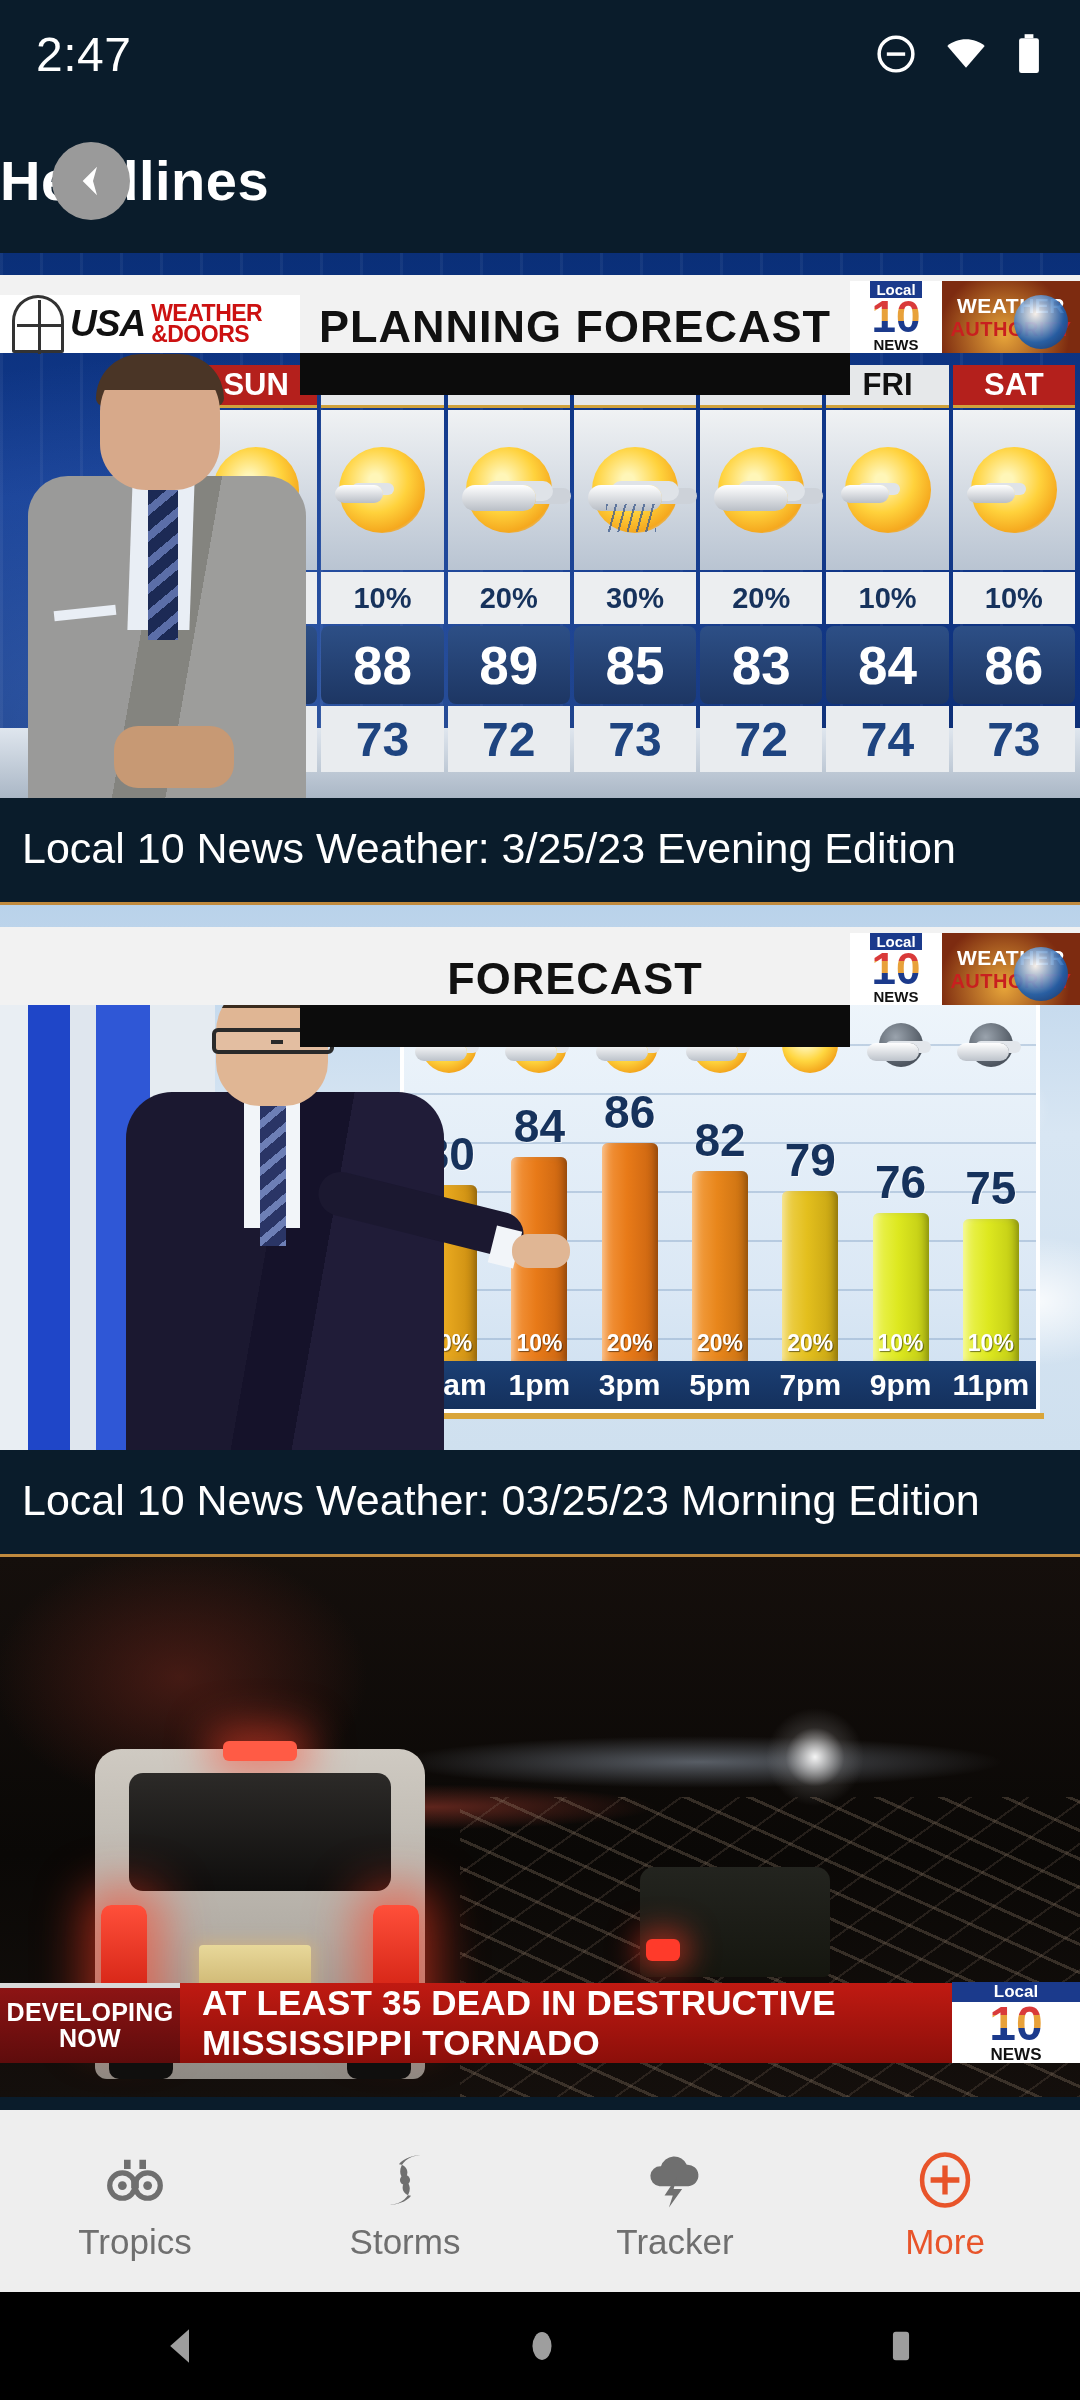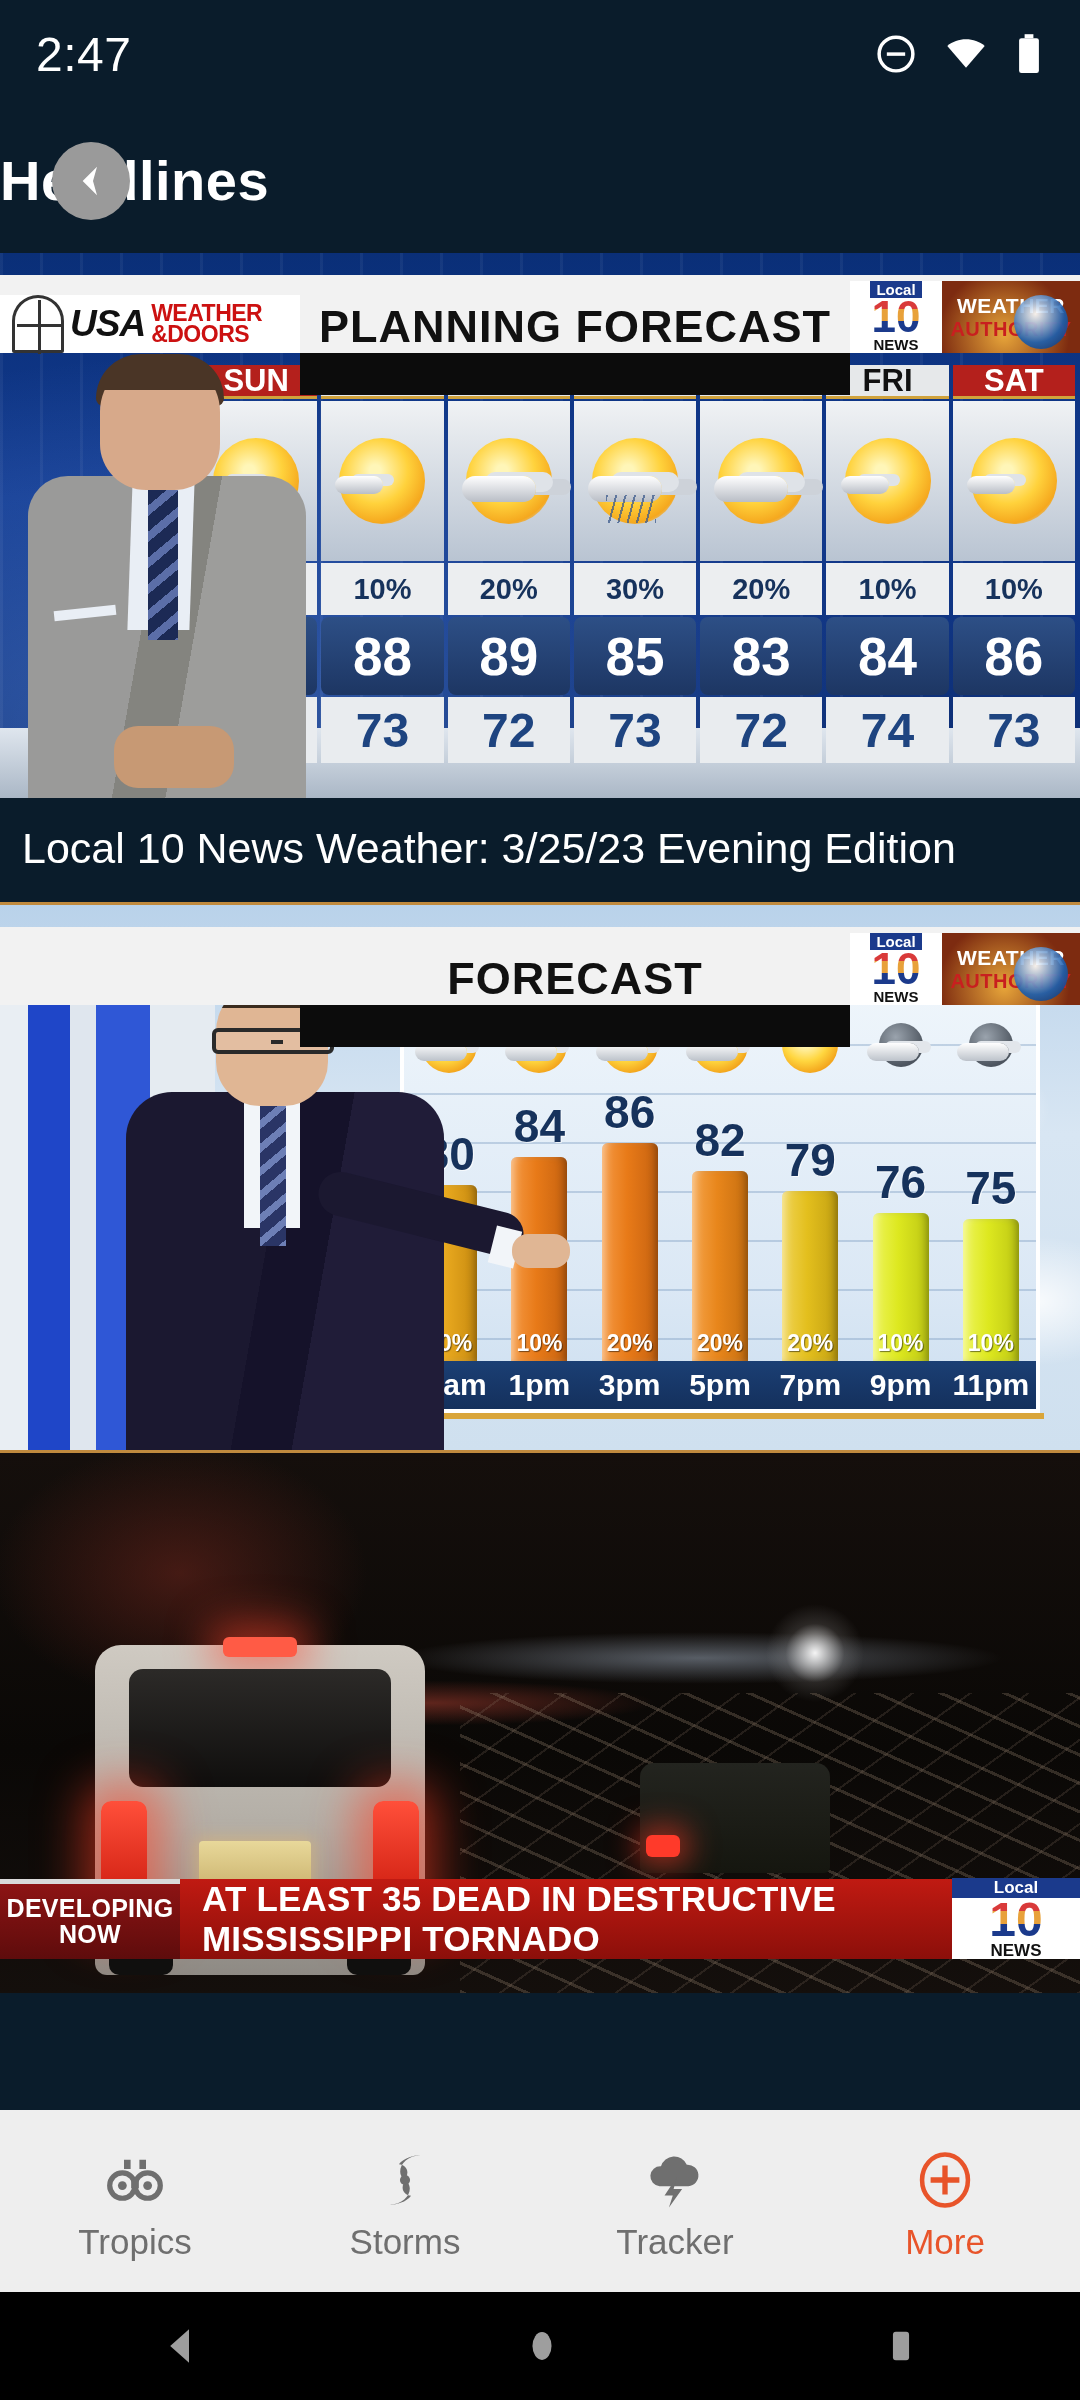--- a/index.html
+++ b/index.html
@@ -97,21 +97,21 @@
             background:linear-gradient(100deg,#9a9a99 0 42%, #84847f 42% 58%, #9d9d9b 58%);
             border-radius:40px 40px 0 0; }
   .a-shirt{ position:absolute; left:112px; top:122px; width:62px; height:150px; background:#e9eef5; transform:skewX(-2deg);}
   .a-tie  { position:absolute; left:130px; top:132px; width:30px; height:150px;
             background:repeating-linear-gradient(140deg,#1c2a55 0 12px,#5b6ea8 12px 20px); }
   .a-pocket{position:absolute; left:36px; top:250px; width:62px; height:10px; background:#e9eef5; transform:rotate(-6deg);}
   .a-hands{position:absolute; left:96px; top:368px; width:120px; height:62px; border-radius:24px; background:#c79974;}
 
   .fcgrid { position:absolute; left:195px; top:112px; width:880px; z-index:4; display:flex; gap:4px; }
   .col { flex:1; display:flex; flex-direction:column; gap:2px; }
-  .day { height:34px; display:flex; align-items:center; justify-content:center;
+  .day { height:43px; display:flex; align-items:center; justify-content:center;
          font-size:31px; font-weight:800; background:#e6e8ea; color:#111; border-bottom:3px solid #d0a23c; }
   .day.wk { background:#b4201c; color:#fff; }
   .icbox { height:160px; background:linear-gradient(180deg,#f0f2f4,#b9c4d2);
            display:flex; align-items:center; justify-content:center; position:relative; }
   .wicon { position:relative; width:86px; height:86px; }
   .sun  { position:absolute; inset:0; border-radius:50%;
           background:radial-gradient(circle at 42% 38%, #fff6b8 8%, #ffd23c 45%, #f5a81e 72%, rgba(245,168,30,0) 86%); }
   .cld  { position:absolute; left:-4px; top:44%; width:74px; height:26px; border-radius:14px;
           background:linear-gradient(180deg,#ffffff,#b9bec6); box-shadow:20px -7px 0 -3px #dfe3e8, 40px -2px 0 -5px #cdd2d9; }
   .cld.sm{ width:48px; height:18px; box-shadow:14px -5px 0 -3px #dfe3e8; }
@@ -544,20 +544,21 @@
               <div class="news">NEWS</div>
             </div>
             <div class="wauth">
               <div class="w1">WEATHER</div>
               <div class="w2">AUTHORITY</div>
               <div class="orb"></div>
             </div>
           </div>
         </div>
       </div>
+      <div class="headline">Local 10 News Weather: 03/25/23 Morning Edition</div>
       <div class="divider"></div>
     </div>
 
     <div class="card">
       <div class="thumb night nbg">
         <div class="branches"></div>
         <div class="car2"></div>
         <div class="suv">
           <div class="suv-body"></div>
           <div class="brake"></div>

